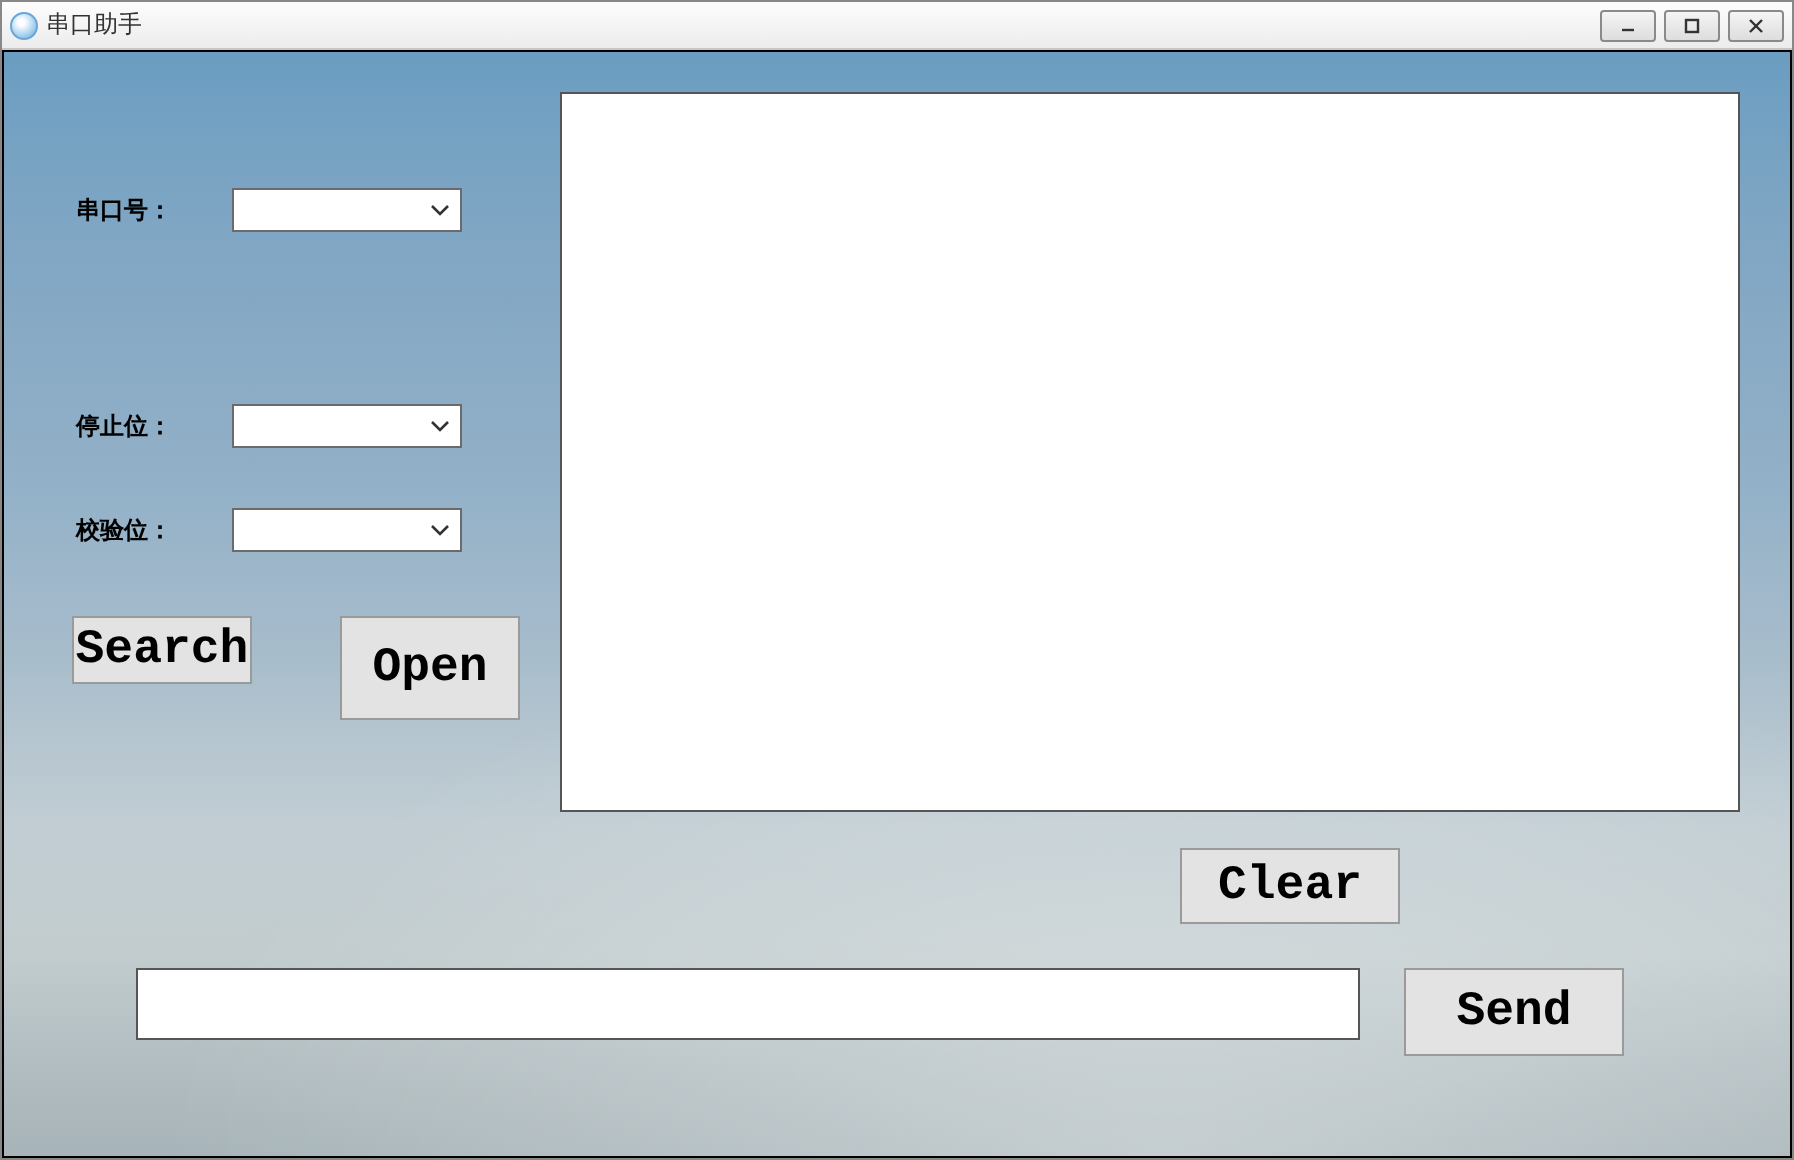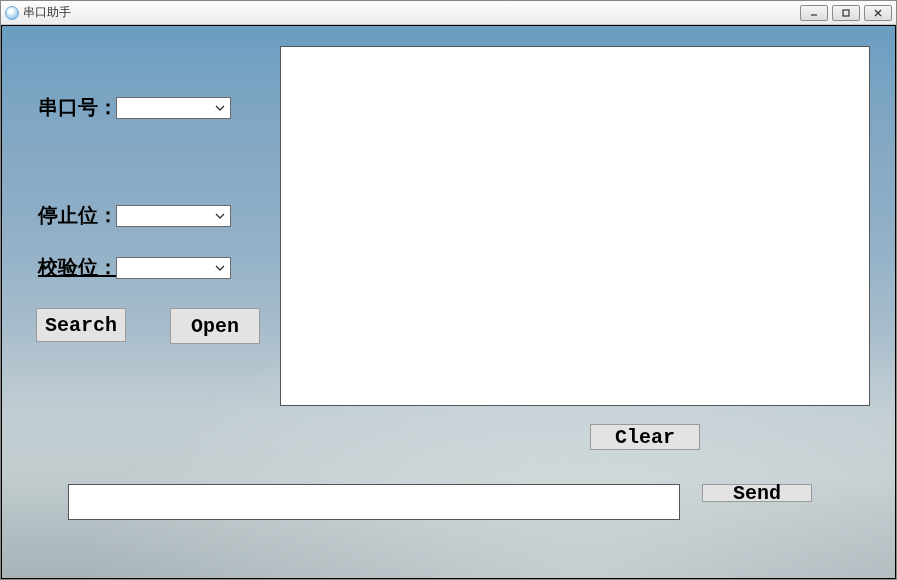--- a/index.html
+++ b/index.html
@@ -91,21 +91,21 @@
     .panel {
       position: absolute;
     }
 
     .form-row {
       position: absolute;
       display: flex;
       align-items: center;
     }
     .form-label {
-      font-size: 20px;
+      font-size: 12px;
       font-weight: bold;
       color: #000;
       width: 78px;
       text-align: left;
       white-space: nowrap;
       font-family: SimSun, "Microsoft YaHei", serif;
     }
     .combo {
       width: 115px;
       height: 22px;
@@ -121,21 +121,21 @@
       height: 16px;
       display: flex;
       align-items: center;
       justify-content: center;
     }
 
     .btn {
       background: #e3e3e3;
       border: 1px solid #9a9a9a;
       font-family: Consolas, "Courier New", monospace;
-      font-size: 20px;
+      font-size: 24px;
       font-weight: bold;
       color: #000;
       display: flex;
       align-items: center;
       justify-content: center;
       cursor: default;
     }
 
     .receive-box {
       position: absolute;
@@ -200,49 +200,49 @@
       <div class="combo">
         <span></span>
         <span class="cbtn">
           <svg width="10" height="6" viewBox="0 0 10 6">
               <path d="M1 1 L5 5 L9 1" fill="none" stroke="#333" stroke-width="1.3"></path>
             </svg>
         </span>
       </div>
     </div>
 
-    <div class="form-row" style="left:36px; top:228px;text-decoration:underline;">
+    <div class="form-row" style="left:36px; top:228px;">
       <span class="form-label">校验位：</span>
       <div class="combo">
         <span></span>
         <span class="cbtn">
           <svg width="10" height="6" viewBox="0 0 10 6">
               <path d="M1 1 L5 5 L9 1" fill="none" stroke="#333" stroke-width="1.3"></path>
             </svg>
         </span>
       </div>
     </div>
 
     <div class="btn panel" style="left:34px; top:282px; width:90px; height:34px;">
       <span>Search</span>
     </div>
-    <div class="btn panel" style="left:168px; top:282px; width:90px; height:36px;">
+    <div class="btn panel" style="left:168px; top:282px; width:90px; height:52px;">
       <span>Open</span>
     </div>
 
     <div class="receive-box" style="left:278px; top:20px; width:590px; height:360px;">
       <span></span>
     </div>
 
-    <div class="btn panel" style="left:588px; top:398px; width:110px; height:26px;">
+    <div class="btn panel" style="left:588px; top:398px; width:110px; height:38px;">
       <span>Clear</span>
     </div>
 
     <div class="send-input" style="left:66px; top:458px; width:612px; height:36px;">
       <span></span>
     </div>
 
-    <div class="btn panel" style="left:700px; top:458px; width:110px; height:18px;">
+    <div class="btn panel" style="left:700px; top:458px; width:110px; height:44px;">
       <span>Send</span>
     </div>
 
   </div>
 </div>
 
 </body></html>

